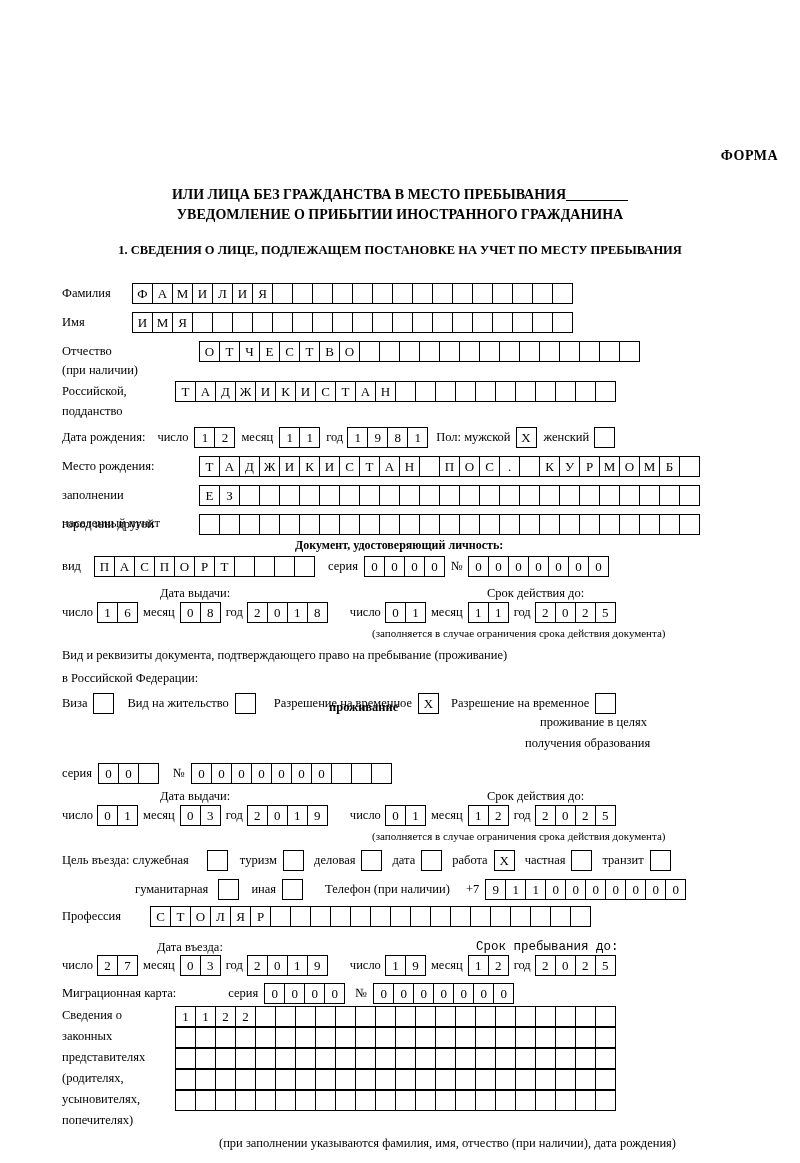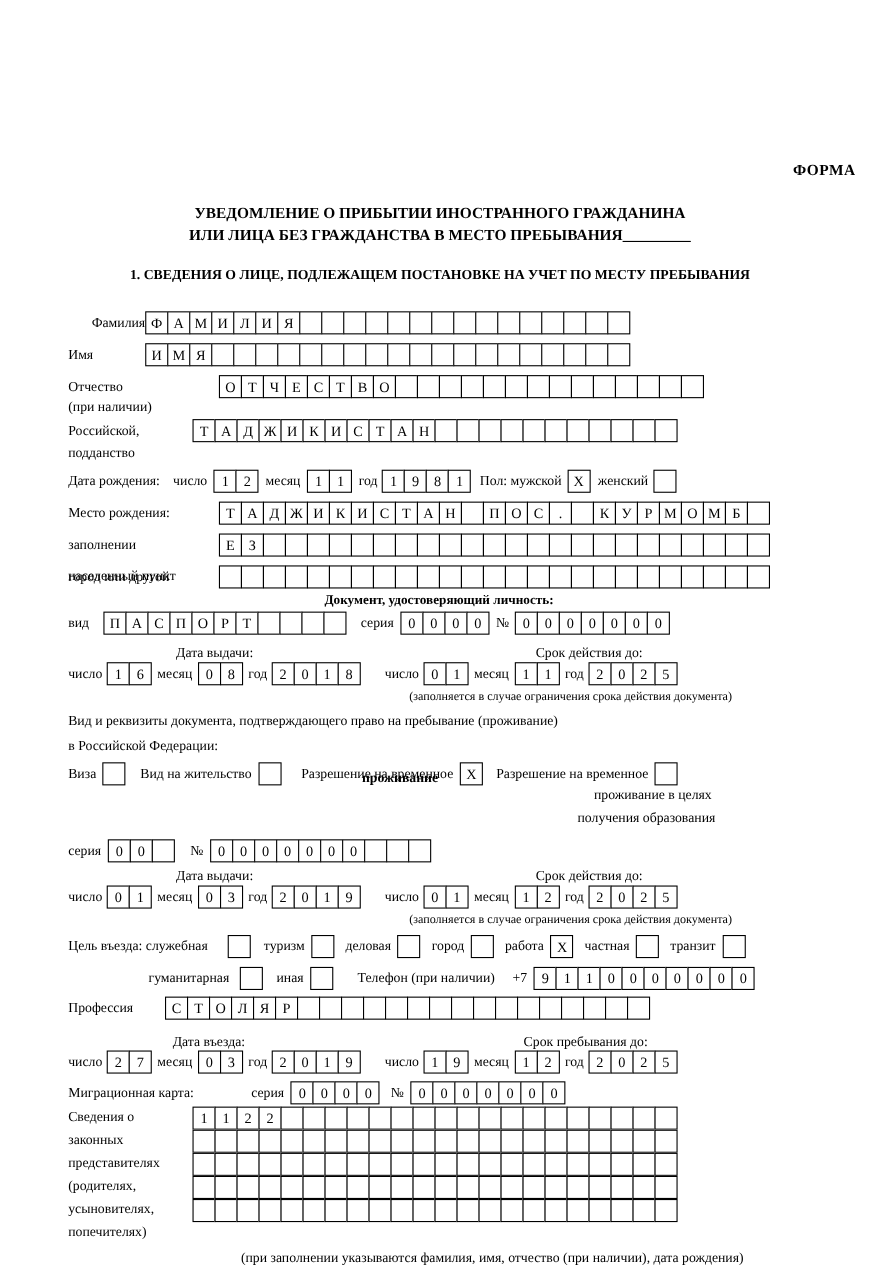--- a/index.html
+++ b/index.html
@@ -42,28 +42,28 @@
   .note{font-size:11px;}
 </style>
 </head>
 <body>
 
 <div class="page">
 
   <div class="forma">ФОРМА</div>
 
   <div class="title">
+    <div><span>ИЛИ ЛИЦА БЕЗ ГРАЖДАНСТВА В МЕСТО ПРЕБЫВАНИЯ</span><span class="u"></span></div>
     <div>УВЕДОМЛЕНИЕ О ПРИБЫТИИ ИНОСТРАННОГО ГРАЖДАНИНА</div>
-    <div><span>ИЛИ ЛИЦА БЕЗ ГРАЖДАНСТВА В МЕСТО ПРЕБЫВАНИЯ</span><span class="u"></span></div>
   </div>
 
   <div class="section1">1. СВЕДЕНИЯ О ЛИЦЕ, ПОДЛЕЖАЩЕМ ПОСТАНОВКЕ НА УЧЕТ ПО МЕСТУ ПРЕБЫВАНИЯ</div>
 
   <div class="row" style="left:62px;top:283px;">
-    <span class="lbl" style="width:70px;text-align:right;">Фамилия</span>
+    <span class="lbl" style="width:70px;">Фамилия</span>
     <span class="cells" id="surname-cells">
         <span class="cell">Ф</span>
         <span class="cell">А</span>
         <span class="cell">М</span>
         <span class="cell">И</span>
         <span class="cell">Л</span>
         <span class="cell">И</span>
         <span class="cell">Я</span>
         <span class="cell"></span>
         <span class="cell"></span>
@@ -443,21 +443,21 @@
   </div>
   <div class="note" style="position:absolute;left:372px;top:830px;">(заполняется в случае ограничения срока действия документа)</div>
 
   <div class="row" style="left:62px;top:850px;">
     <span class="lbl">Цель въезда: служебная</span>
     <span class="box" style="margin-left:18px;"></span>
     <span class="lbl" style="margin-left:12px;">туризм</span>
     <span class="box" style="margin-left:6px;"></span>
     <span class="lbl" style="margin-left:10px;">деловая</span>
     <span class="box" style="margin-left:6px;"></span>
-    <span class="lbl" style="margin-left:10px;">город</span>
+    <span class="lbl" style="margin-left:10px;">дата</span>
     <span class="box" style="margin-left:6px;"></span>
     <span class="lbl" style="margin-left:10px;">работа</span>
     <span class="box" style="margin-left:6px;">X</span>
     <span class="lbl" style="margin-left:10px;">частная</span>
     <span class="box" style="margin-left:6px;"></span>
     <span class="lbl" style="margin-left:10px;">транзит</span>
     <span class="box" style="margin-left:6px;"></span>
   </div>
 
   <div class="row" style="left:135px;top:879px;">
@@ -503,21 +503,21 @@
         <span class="cell"></span>
         <span class="cell"></span>
         <span class="cell"></span>
         <span class="cell"></span>
         <span class="cell"></span>
         <span class="cell"></span>
       </span>
   </div>
 
   <div class="lbl" style="position:absolute;left:157px;top:940px;">Дата въезда:</div>
-  <div class="lbl" style="position:absolute;left:476px;top:940px;">Срок пребывания до:</div>
+  <div class="lbl" style="position:absolute;left:476px;top:940px;font-family:Liberation Mono, monospace;">Срок пребывания до:</div>
 
   <div class="row" style="left:62px;top:955px;">
     <span class="lbl">число</span>
     <span class="cells" style="margin-left:4px;" id="e-d">
         <span class="cell">2</span>
         <span class="cell">7</span>
       </span>
     <span class="lbl" style="margin-left:5px;">месяц</span>
     <span class="cells" style="margin-left:5px;" id="e-m">
         <span class="cell">0</span>

